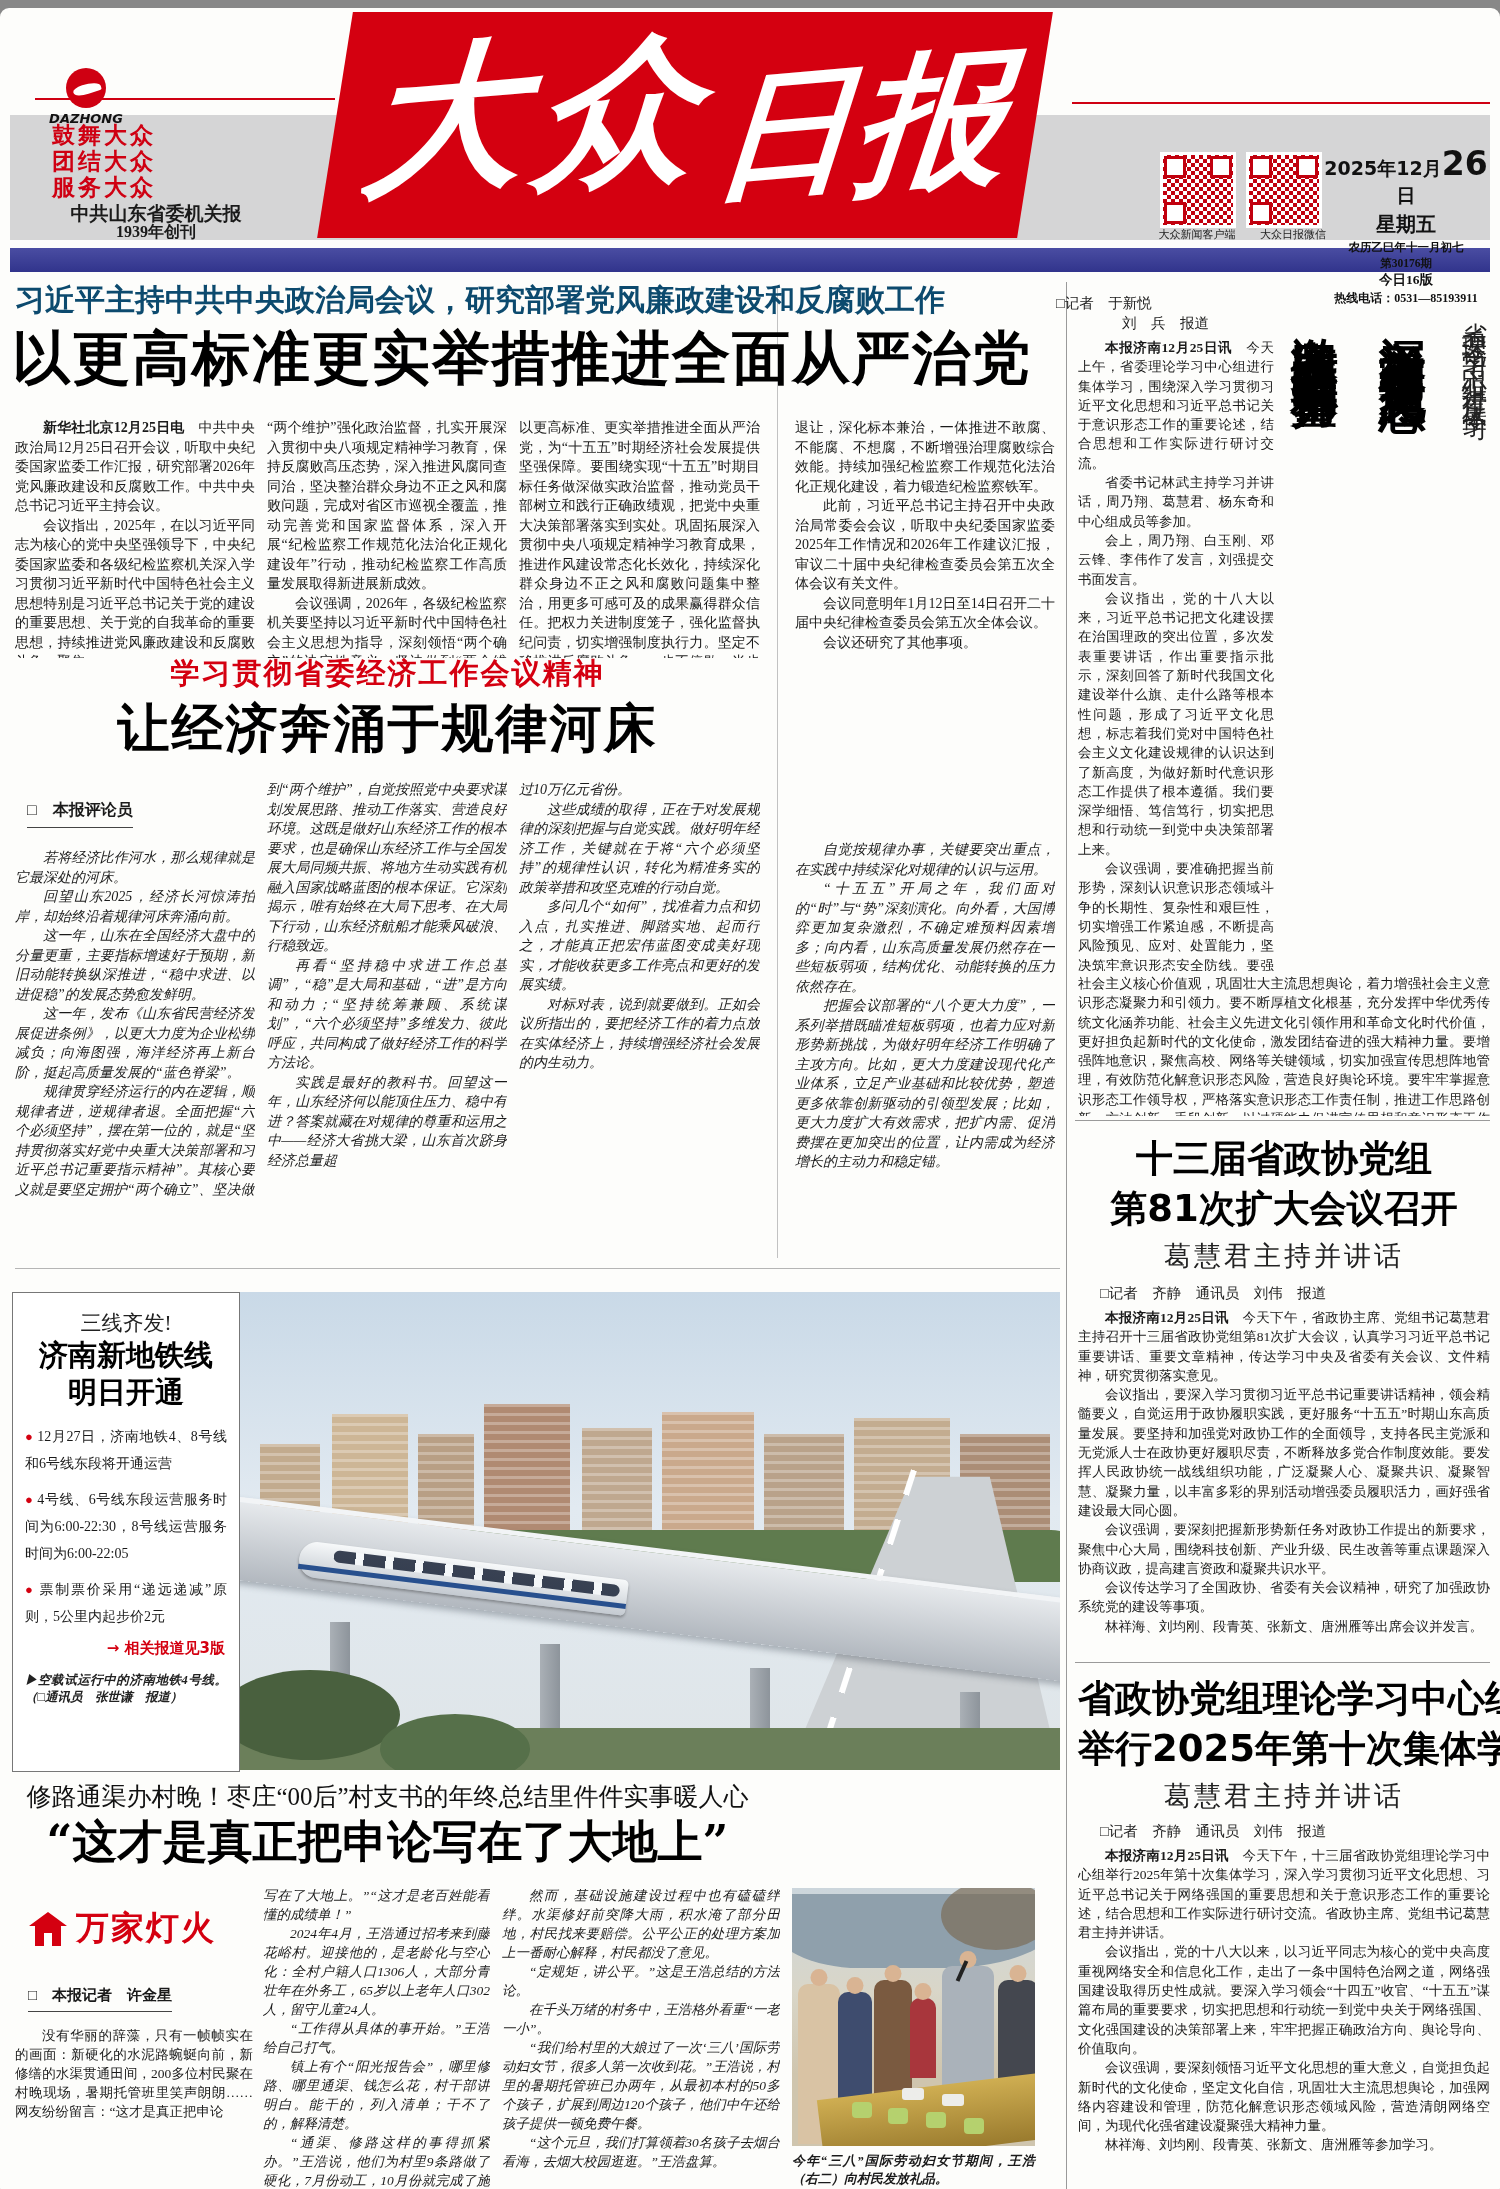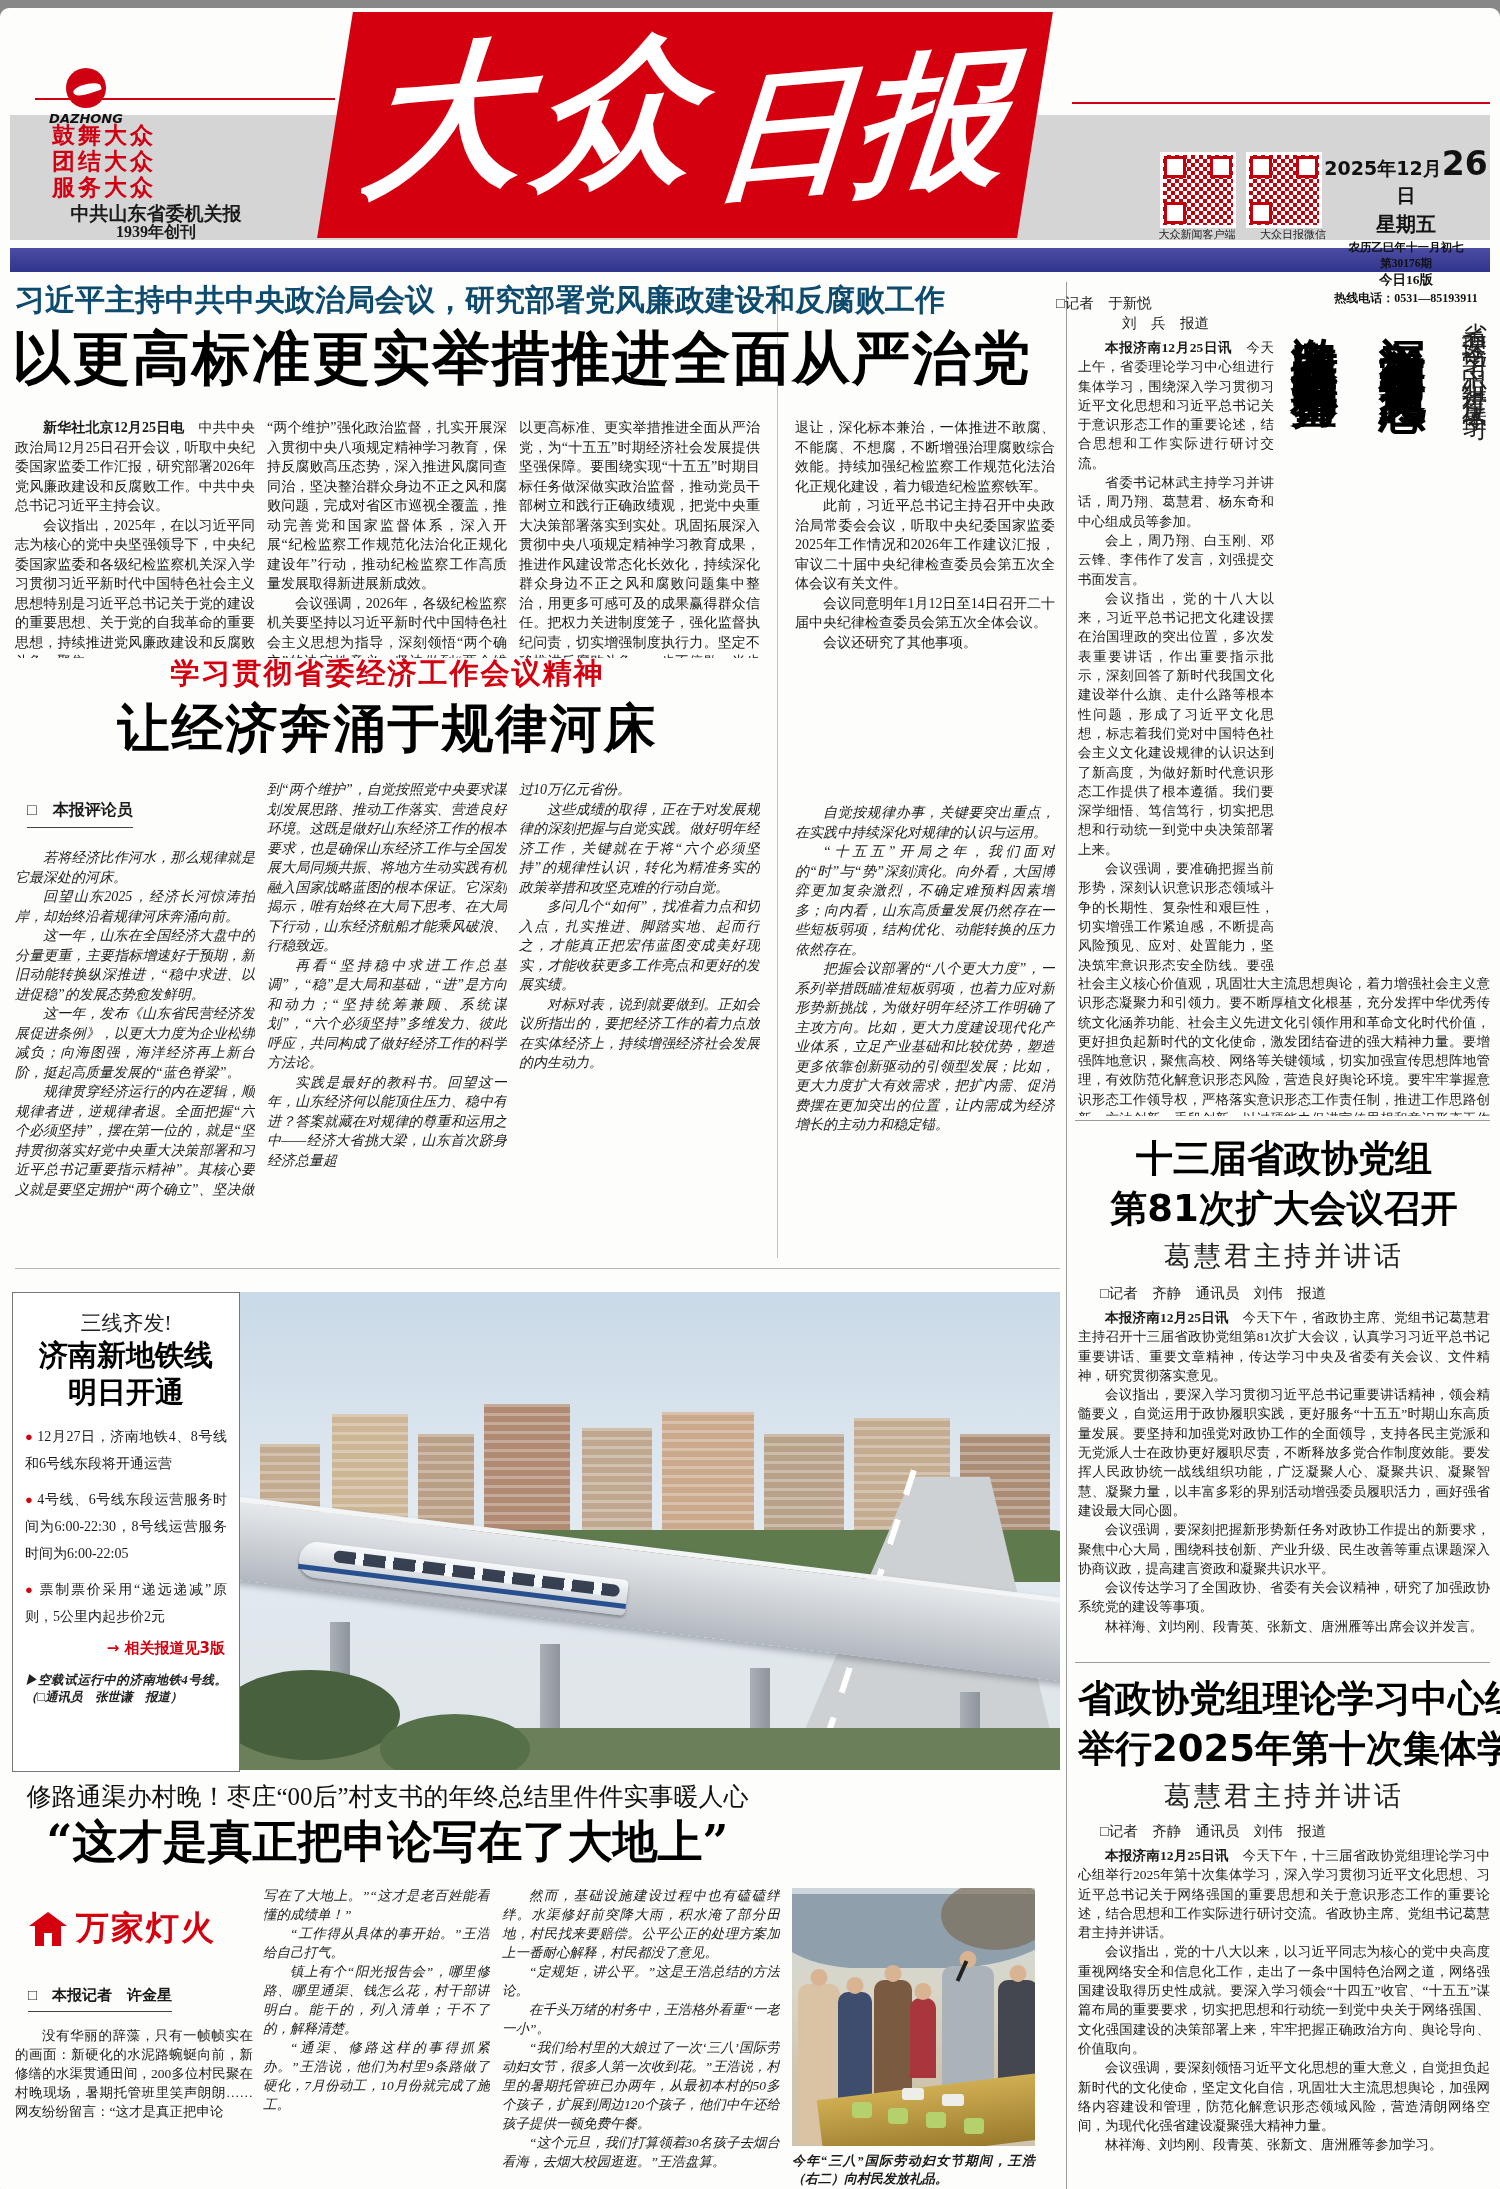--- a/index.html
+++ b/index.html
@@ -194,21 +194,21 @@
         <p>到“两个维护”，自觉按照党中央要求谋划发展思路、推动工作落实、营造良好环境。这既是做好山东经济工作的根本要求，也是确保山东经济工作与全国发展大局同频共振、将地方生动实践有机融入国家战略蓝图的根本保证。它深刻揭示，唯有始终在大局下思考、在大局下行动，山东经济航船才能乘风破浪、行稳致远。</p>
         <p>再看“坚持稳中求进工作总基调”，“稳”是大局和基础，“进”是方向和动力；“坚持统筹兼顾、系统谋划”，“六个必须坚持”多维发力、彼此呼应，共同构成了做好经济工作的科学方法论。</p>
         <p>实践是最好的教科书。回望这一年，山东经济何以能顶住压力、稳中有进？答案就藏在对规律的尊重和运用之中——经济大省挑大梁，山东首次跻身经济总量超</p>
       </div>
     <div class="col kai cont" style="left:519px;top:772px;width:241px;height:474px;">
         <p>过10万亿元省份。</p>
         <p>这些成绩的取得，正在于对发展规律的深刻把握与自觉实践。做好明年经济工作，关键就在于将“六个必须坚持”的规律性认识，转化为精准务实的政策举措和攻坚克难的行动自觉。</p>
         <p>多问几个“如何”，找准着力点和切入点，扎实推进、脚踏实地、起而行之，才能真正把宏伟蓝图变成美好现实，才能收获更多工作亮点和更好的发展实绩。</p>
         <p>对标对表，说到就要做到。正如会议所指出的，要把经济工作的着力点放在实体经济上，持续增强经济社会发展的内生动力。</p>
       </div>
-    <div class="col kai" style="left:795px;top:795px;width:260px;height:452px;">
+    <div class="col kai" style="left:795px;top:832px;width:260px;height:452px;">
         <p>自觉按规律办事，关键要突出重点，在实践中持续深化对规律的认识与运用。</p>
         <p>“十五五”开局之年，我们面对的“时”与“势”深刻演化。向外看，大国博弈更加复杂激烈，不确定难预料因素增多；向内看，山东高质量发展仍然存在一些短板弱项，结构优化、动能转换的压力依然存在。</p>
         <p>把握会议部署的“八个更大力度”，一系列举措既瞄准短板弱项，也着力应对新形势新挑战，为做好明年经济工作明确了主攻方向。比如，更大力度建设现代化产业体系，立足产业基础和比较优势，塑造更多依靠创新驱动的引领型发展；比如，更大力度扩大有效需求，把扩内需、促消费摆在更加突出的位置，让内需成为经济增长的主动力和稳定锚。</p>
       </div>
   </div>
 
   <div id="metrobox">
     <div id="metro-kick">三线齐发!</div>
     <div id="metro-t1">济南新地铁线</div>
     <div id="metro-t2">明日开通</div>
@@ -308,20 +308,21 @@
         <rect x="16" y="22" width="8" height="13" fill="#fff"></rect>
       </svg>
       <span class="txt">万家灯火</span>
     </div>
     <div class="byline" style="left:28px;top:1978px;font-size:15px;">□　本报记者　许金星</div>
     <div class="col" style="left:15px;top:2018px;width:238px;height:167px;font-size:13.5px;line-height:19px;">
         <p>没有华丽的辞藻，只有一帧帧实在的画面：新硬化的水泥路蜿蜒向前，新修缮的水渠贯通田间，200多位村民聚在村晚现场，暑期托管班里笑声朗朗……网友纷纷留言：“这才是真正把申论</p>
       </div>
     <div class="col cont kai" style="left:263px;top:1878px;width:227px;height:307px;font-size:13.5px;line-height:19px;">
         <p>写在了大地上。”“这才是老百姓能看懂的成绩单！”</p>
+        <p>2024年4月，王浩通过招考来到藤花峪村。迎接他的，是老龄化与空心化：全村户籍人口1306人，大部分青壮年在外务工，65岁以上老年人口302人，留守儿童24人。</p>
         <p>“工作得从具体的事开始。”王浩给自己打气。</p>
         <p>镇上有个“阳光报告会”，哪里修路、哪里通渠、钱怎么花，村干部讲明白。能干的，列入清单；干不了的，解释清楚。</p>
         <p>“通渠、修路这样的事得抓紧办。”王浩说，他们为村里9条路做了硬化，7月份动工，10月份就完成了施工。</p>
       </div>
     <div class="col kai" style="left:502px;top:1878px;width:278px;height:307px;font-size:13.5px;line-height:19px;">
         <p>然而，基础设施建设过程中也有磕磕绊绊。水渠修好前突降大雨，积水淹了部分田地，村民找来要赔偿。公平公正的处理方案加上一番耐心解释，村民都没了意见。</p>
         <p>“定规矩，讲公平。”这是王浩总结的方法论。</p>
         <p>在千头万绪的村务中，王浩格外看重“一老一小”。</p>
         <p>“我们给村里的大娘过了一次‘三八’国际劳动妇女节，很多人第一次收到花。”王浩说，村里的暑期托管班已办两年，从最初本村的50多个孩子，扩展到周边120个孩子，他们中午还给孩子提供一顿免费午餐。</p>
         <p>“这个元旦，我们打算领着30名孩子去烟台看海，去烟大校园逛逛。”王浩盘算。</p>

